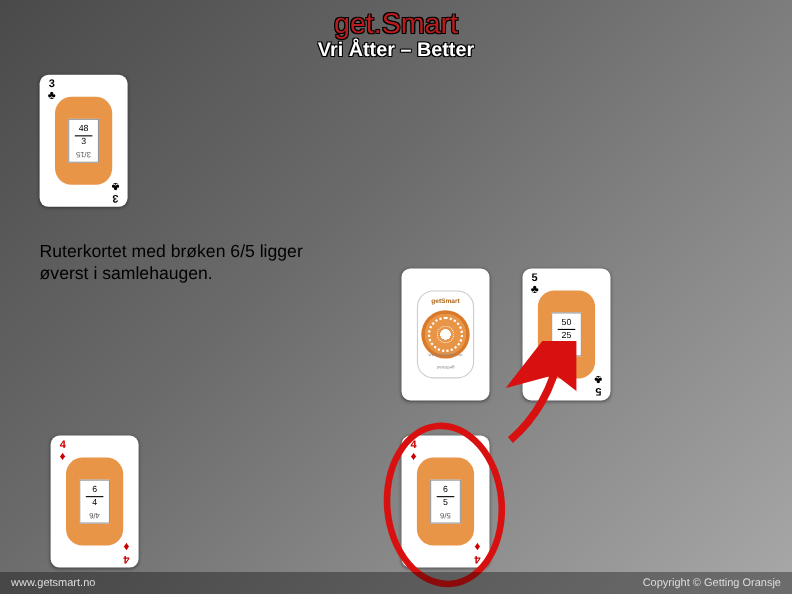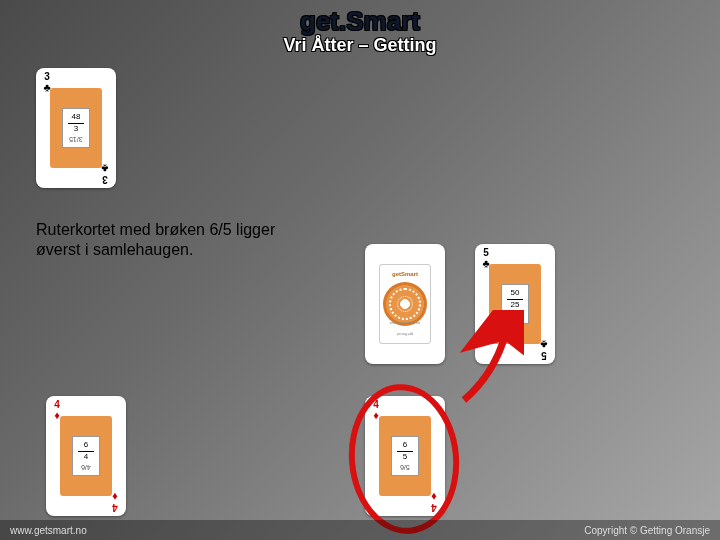--- a/index.html
+++ b/index.html
@@ -6,21 +6,21 @@
   body {
     width: 720px;
     height: 540px;
     background: linear-gradient(135deg, #4a4a4a 0%, #6b6b6b 40%, #8a8a8a 70%, #a8a8a8 100%);
     font-family: Arial, sans-serif;
     position: relative;
     overflow: hidden;
   }
   .header { text-align: center; padding-top: 6px; }
   .title {
-    font-size: 26px; font-weight: bold; color: #0f172a;
+    font-size: 26px; font-weight: normal; color: #b91c1c;
     text-shadow: 1px 1px 0 #000, -1px -1px 0 #000, 1px -1px 0 #000, -1px 1px 0 #000;
   }
   .subtitle {
     font-size: 18px; font-weight: bold; color: #fff;
     text-shadow: 1px 1px 0 #000, -1px -1px 0 #000, 1px -1px 0 #000, -1px 1px 0 #000;
     margin-top: -2px;
   }
   .caption {
     position: absolute; left: 36px; top: 220px; width: 260px;
     font-size: 16px; color: #000; line-height: 1.25;
@@ -35,21 +35,21 @@
     position: absolute; font-size: 10px; font-weight: bold;
     line-height: 1; text-align: center; width: 14px;
   }
   .corner.tl { top: 4px; left: 4px; }
   .corner.br { bottom: 4px; right: 4px; transform: rotate(180deg); }
   .corner .suit { font-size: 11px; }
   .black { color: #000; }
   .red { color: #c00; }
   .card-body {
     position: absolute; left: 14px; top: 20px; width: 52px; height: 80px;
-    background: #e89548; border-radius: 3px;
+    background: #e89548; border-radius: 15px;
   }
   .frac-box {
     position: absolute; left: 12px; top: 20px; width: 28px; height: 40px;
     background: #fff; border: 1px solid #999;
     display: flex; flex-direction: column; align-items: center; justify-content: center;
     font-size: 8px;
   }
   .frac-box .num, .frac-box .den { line-height: 1.1; }
   .frac-box .bar { width: 16px; height: 1px; background: #000; margin: 1px 0; }
   .frac-box .rot { transform: rotate(180deg); font-size: 7px; color: #555; margin-top: 2px; }
@@ -94,21 +94,21 @@
     background: rgba(0,0,0,0.35);
     display: flex; justify-content: space-between; align-items: center;
     padding: 0 10px; font-size: 10px; color: #ddd;
   }
 </style>
 </head>
 <body>
 
 <div class="header">
   <div class="title">get.Smart</div>
-  <div class="subtitle">Vri Åtter – Getting</div>
+  <div class="subtitle">Vri Åtter – Better</div>
 </div>
 
 <div class="card" style="left:36px; top:68px;">
   <div class="corner tl black">
     <div>3</div>
     <div class="suit">♣</div>
   </div>
   <div class="corner br black">
     <div>3</div>
     <div class="suit">♣</div>

